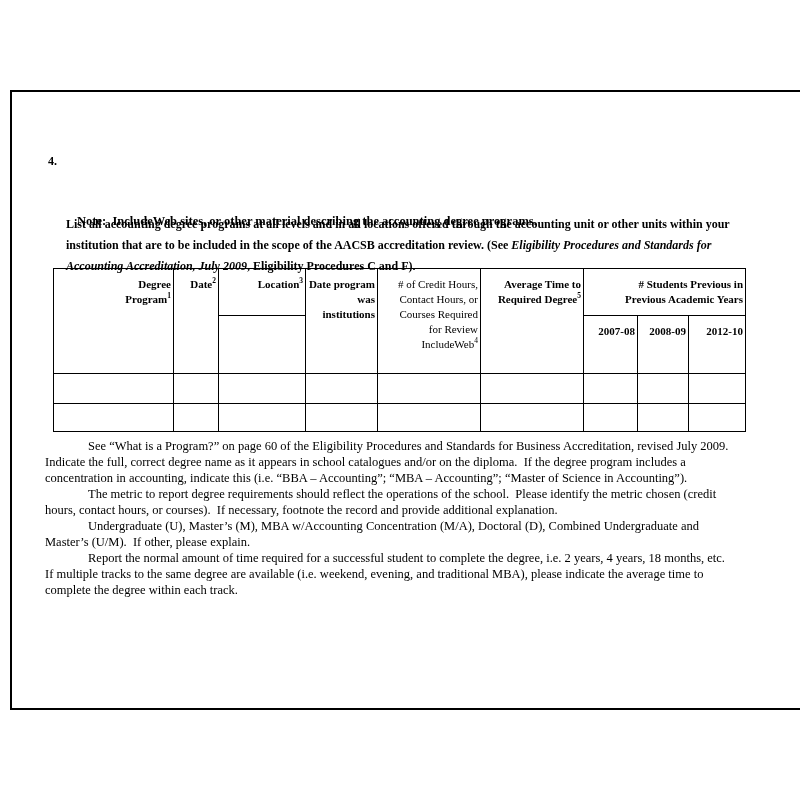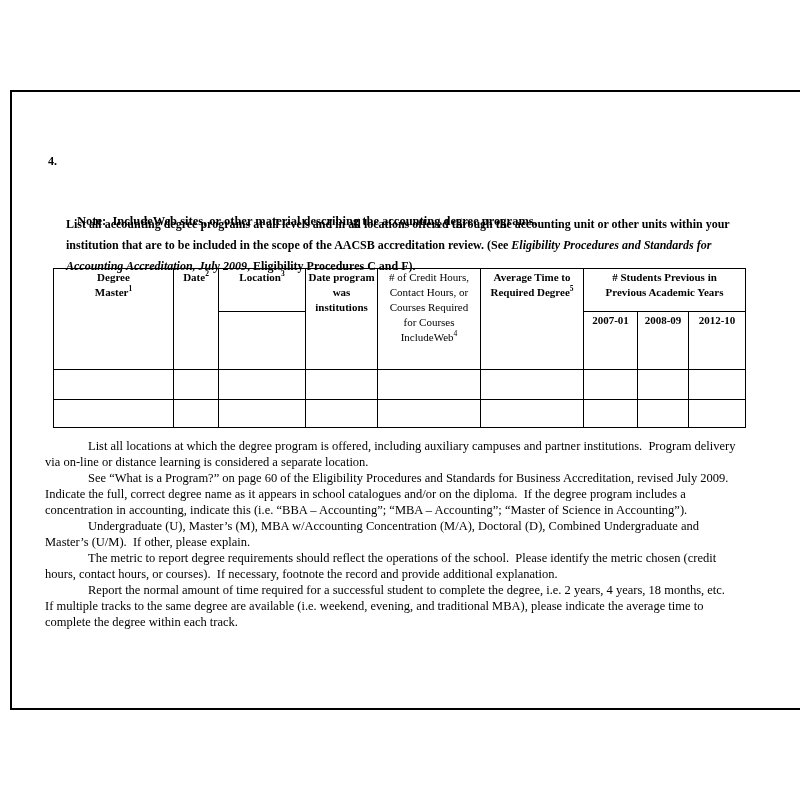--- a/index.html
+++ b/index.html
@@ -57,23 +57,23 @@
   table.acct {
     position: absolute;
     left: 53px;
     top: 268px;
     width: 692px;
     border-collapse: collapse;
     table-layout: fixed;
   }
   table.acct th, table.acct td {
     border: 1px solid #000000;
-    padding: 1px 2px;
+    padding: 8px 2px;
     vertical-align: top;
-    text-align: center;
+    text-align: right;
     font-size: 11px;
     line-height: 15px;
     font-weight: bold;
     white-space: pre-wrap;
     overflow: hidden;
   }
   table.acct th.reg { font-weight: normal; }
   table.acct tr.r1 { height: 43px; }
   table.acct tr.r2 { height: 58px; }
   table.acct tr.r3 { height: 30px; }
@@ -118,31 +118,31 @@
       <col style="width:87px">
       <col style="width:72px">
       <col style="width:103px">
       <col style="width:103px">
       <col style="width:54px">
       <col style="width:51px">
       <col style="width:57px">
     </colgroup>
     <tbody>
         <tr class="r1">
-      <th rowspan="2"><span>Degree</span><br><span>Master</span><sup>1</sup></th>
+      <th rowspan="2"><span>Degree</span><br><span>Program</span><sup>1</sup></th>
       <th rowspan="2"><span>Date</span><sup>2</sup></th>
       <th><span>Location</span><sup>3</sup></th>
       <th rowspan="2"><span>Date program</span><br><span>was</span><br><span>institutions</span></th>
-      <th rowspan="2" class="reg"><span># of Credit Hours,</span><br><span>Contact Hours, or</span><br><span>Courses Required</span><br><span>for Courses</span><br><span>IncludeWeb</span><sup>4</sup></th>
+      <th rowspan="2" class="reg"><span># of Credit Hours,</span><br><span>Contact Hours, or</span><br><span>Courses Required</span><br><span>for Review</span><br><span>IncludeWeb</span><sup>4</sup></th>
       <th rowspan="2"><span>Average Time to</span><br><span>Required Degree</span><sup>5</sup></th>
       <th colspan="3"><span># Students Previous in</span><br><span>Previous Academic Years</span></th>
     </tr>
     <tr class="r2">
       <td></td>
-      <th>2007-01</th>
+      <th>2007-08</th>
       <th>2008-09</th>
       <th>2012-10</th>
     </tr>
     <tr class="r3">
       <td></td>
       <td></td>
       <td></td>
       <td></td>
       <td></td>
       <td></td>
@@ -158,19 +158,18 @@
       <td></td>
       <td></td>
       <td></td>
       <td></td>
       <td></td>
     </tr>
   </tbody>
     </table>
 
   <div class="footnotes">
-    <p>List all locations at which the degree program is offered, including auxiliary campuses and partner institutions.  Program delivery via on-line or distance learning is considered a separate location.</p>
     <p>See “What is a Program?” on page 60 of the Eligibility Procedures and Standards for Business Accreditation, revised July 2009.  Indicate the full, correct degree name as it appears in school catalogues and/or on the diploma.  If the degree program includes a concentration in accounting, indicate this (i.e. “BBA – Accounting”; “MBA – Accounting”; “Master of Science in Accounting”).</p>
+    <p>The metric to report degree requirements should reflect the operations of the school.  Please identify the metric chosen (credit hours, contact hours, or courses).  If necessary, footnote the record and provide additional explanation.</p>
     <p>Undergraduate (U), Master’s (M), MBA w/Accounting Concentration (M/A), Doctoral (D), Combined Undergraduate and Master’s (U/M).  If other, please explain.</p>
-    <p>The metric to report degree requirements should reflect the operations of the school.  Please identify the metric chosen (credit hours, contact hours, or courses).  If necessary, footnote the record and provide additional explanation.</p>
     <p>Report the normal amount of time required for a successful student to complete the degree, i.e. 2 years, 4 years, 18 months, etc.  If multiple tracks to the same degree are available (i.e. weekend, evening, and traditional MBA), please indicate the average time to complete the degree within each track.</p>
   </div>
 </div>
 
 </body></html>

